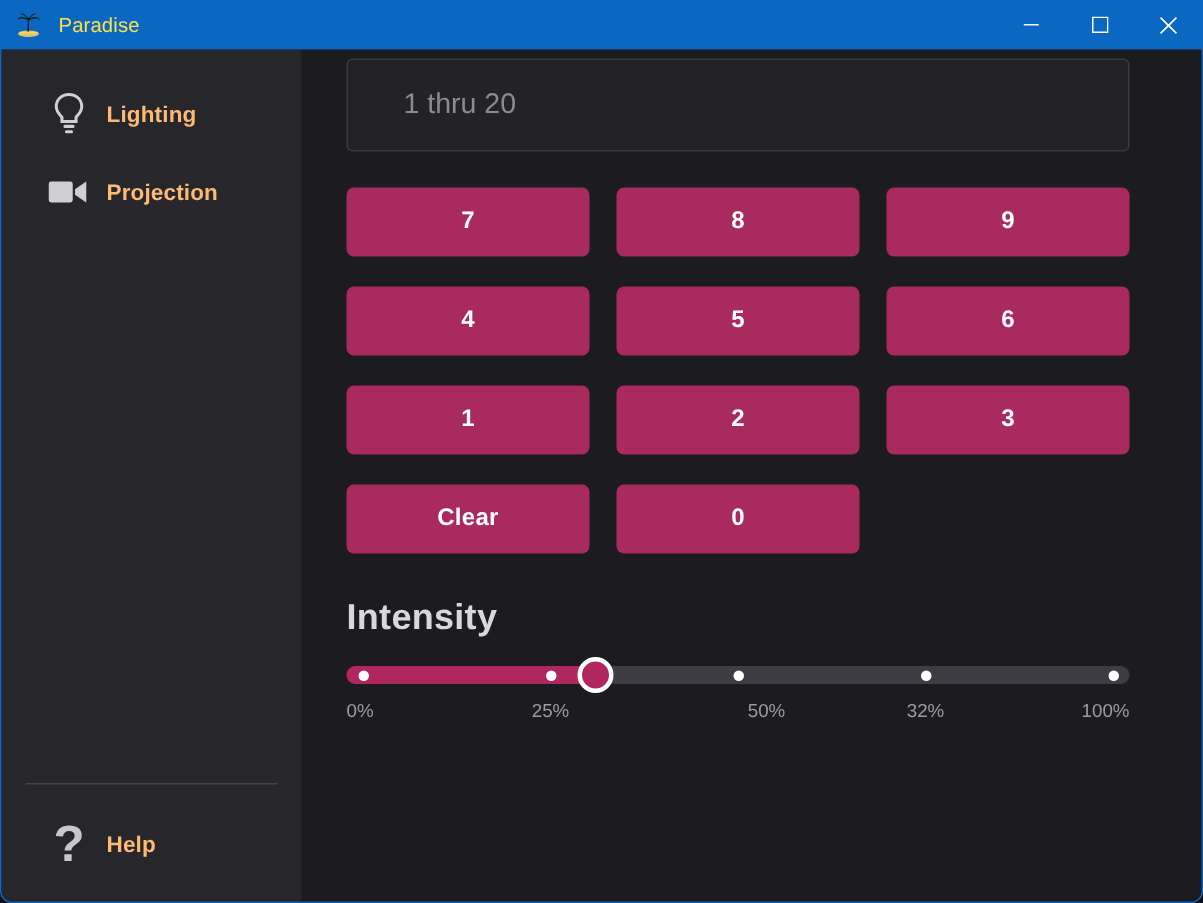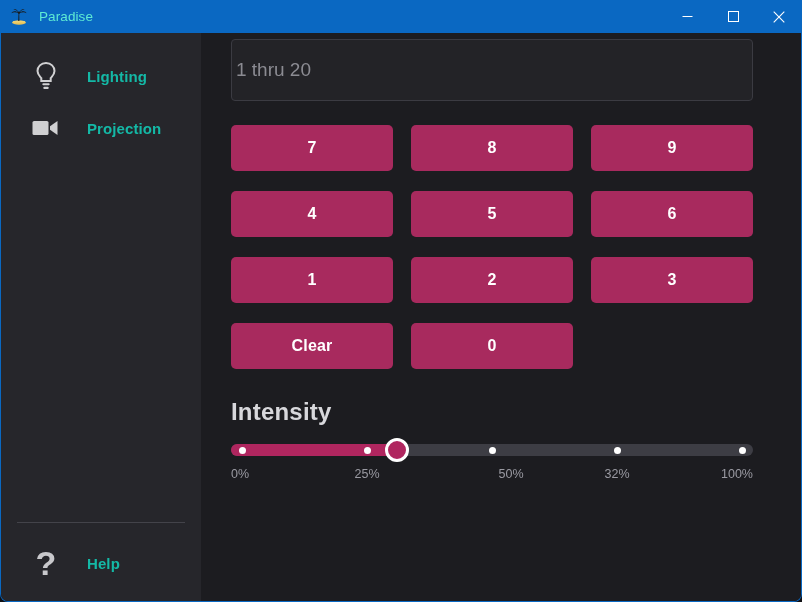--- a/index.html
+++ b/index.html
@@ -33,21 +33,21 @@
     align-items: center;
   }
   #app-icon {
     width: 20px; height: 20px;
     margin-left: 9px;
     position: relative;
     flex: none;
   }
   #title-text {
     margin-left: 10px;
-    color: #5eead4;
+    color: #fde047;
     font-size: 13.5px;
     letter-spacing: 0.1px;
   }
   .wbtn {
     width: 46px;
     height: 33px;
     display: flex;
     align-items: center;
     justify-content: center;
     flex: none;
@@ -90,22 +90,22 @@
   .nav-icon {
     width: 34px;
     height: 34px;
     flex: none;
     display: flex;
     align-items: center;
     justify-content: center;
     color: #d0d0d2;
   }
   .nav-label {
-    margin-left: 24px;
-    color: #14b8a6;
+    margin-left: 8px;
+    color: #fdba74;
     font-size: 15px;
     font-weight: bold;
     letter-spacing: 0.1px;
   }
   #help-section {
     position: absolute;
     left: 0;
     bottom: 12px;
     width: 200px;
   }
@@ -127,21 +127,21 @@
     position: absolute;
     left: 30px;
     top: 6px;
     width: 522px;
     height: 62px;
     background: #232327;
     border: 1px solid #3b3b42;
     border-radius: 4px;
     display: flex;
     align-items: center;
-    padding-left: 4px;
+    padding-left: 37px;
     color: #8b8b92;
     font-size: 19px;
     cursor: text;
   }
 
   #keypad {
     position: absolute;
     left: 30px;
     top: 92px;
     width: 522px;

